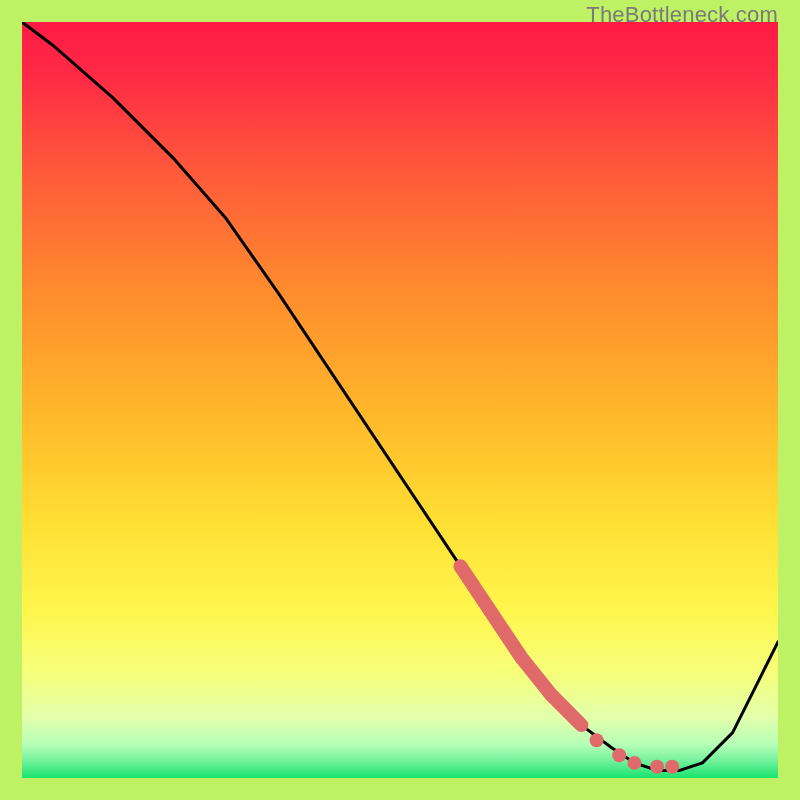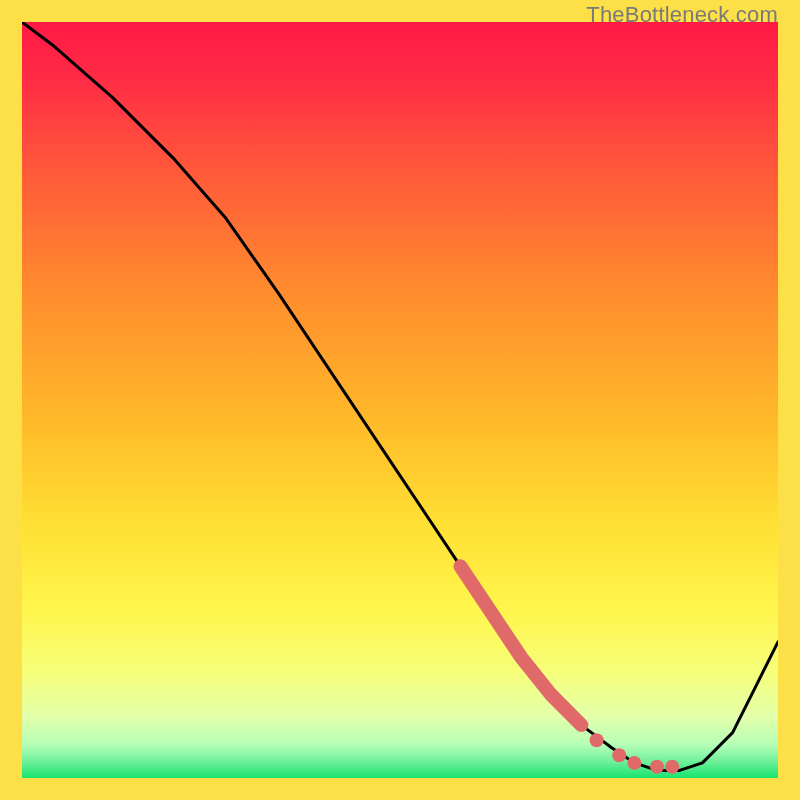--- a/index.html
+++ b/index.html
@@ -8,21 +8,21 @@
     width: 800px;
     height: 800px;
     background: #000;
     overflow: hidden;
     font-family: Arial, Helvetica, sans-serif;
   }
   .stage {
     position: relative;
     width: 800px;
     height: 800px;
-    background: #fde047;
+    background: #bef264;
   }
   .plot {
     position: absolute;
     left: 22px;
     top: 22px;
     width: 756px;
     height: 756px;
   }
   .watermark {
     position: absolute;

